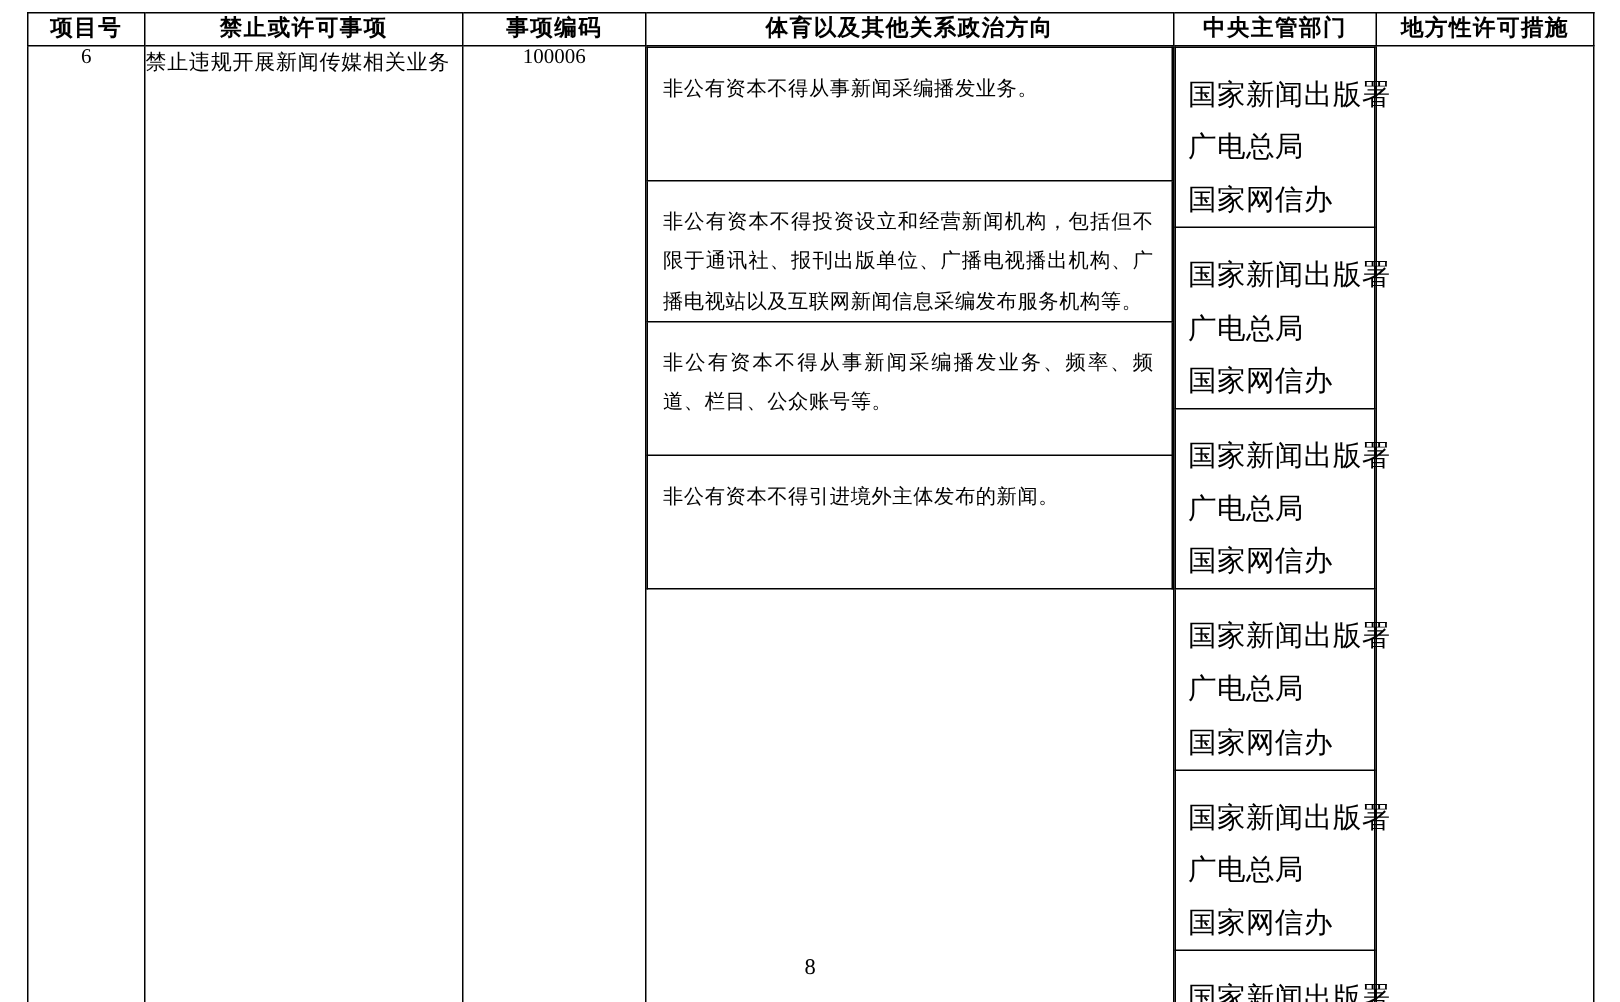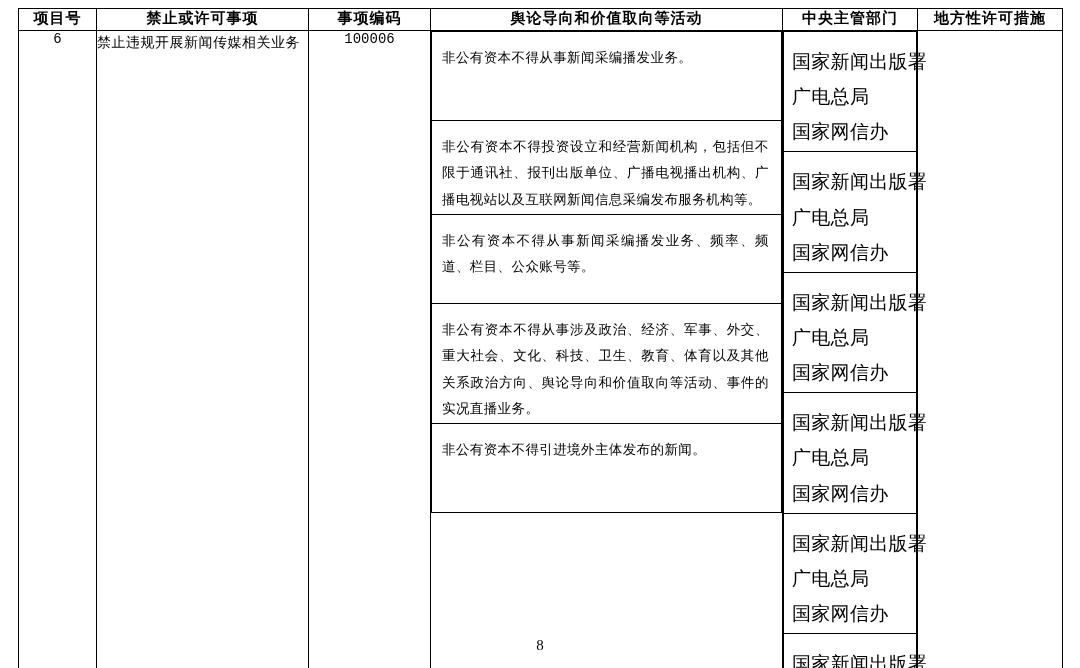--- a/index.html
+++ b/index.html
@@ -25,21 +25,20 @@
   table.doc-table {
     border-collapse: collapse;
     width: 1044px;
     table-layout: fixed;
   }
   table.doc-table th,
   table.doc-table td {
     border: 1px solid #000000;
     vertical-align: top;
     padding: 0;
-    font-family: Liberation Mono, monospace;
   }
   thead th {
     text-align: center;
     font-weight: bold;
     font-size: 15px;
     letter-spacing: 1px;
     padding: 10px 4px 10px 4px;
     vertical-align: middle;
     line-height: 1.4;
   }
@@ -124,21 +123,21 @@
       <col class="col-code">
       <col class="col-desc">
       <col class="col-central">
       <col class="col-local">
     </colgroup>
     <thead>
       <tr>
         <th>项目号</th>
         <th>禁止或许可事项</th>
         <th>事项编码</th>
-        <th>舆论导向和价值取向等活动</th>
+        <th>体育以及其他关系政治方向</th>
         <th>中央主管部门</th>
         <th>地方性许可措施</th>
       </tr>
     </thead>
     <tbody>
       <tr>
         <td class="cell-no">6</td>
         <td class="cell-item">禁止违规开展新闻传媒相关业务</td>
         <td class="cell-code">100006</td>
 
@@ -155,25 +154,20 @@
                     <div class="desc-text">非公有资本不得投资设立和经营新闻机构，包括但不限于通讯社、报刊出版单位、广播电视播出机构、广播电视站以及互联网新闻信息采编发布服务机构等。</div>
                   </td>
               </tr>
               <tr class="measure-row">
                 <td>
                     <div class="desc-text">非公有资本不得从事新闻采编播发业务、频率、频道、栏目、公众账号等。</div>
                   </td>
               </tr>
               <tr class="measure-row">
                 <td>
-                    <div class="desc-text">非公有资本不得从事涉及政治、经济、军事、外交、重大社会、文化、科技、卫生、教育、体育以及其他关系政治方向、舆论导向和价值取向等活动、事件的实况直播业务。</div>
-                  </td>
-              </tr>
-              <tr class="measure-row">
-                <td>
                     <div class="desc-text">非公有资本不得引进境外主体发布的新闻。</div>
                   </td>
               </tr>
             </tbody>
           </table>
         </td>
 
         <td class="cell-central">
           <table class="sub-table">
             <tbody>

